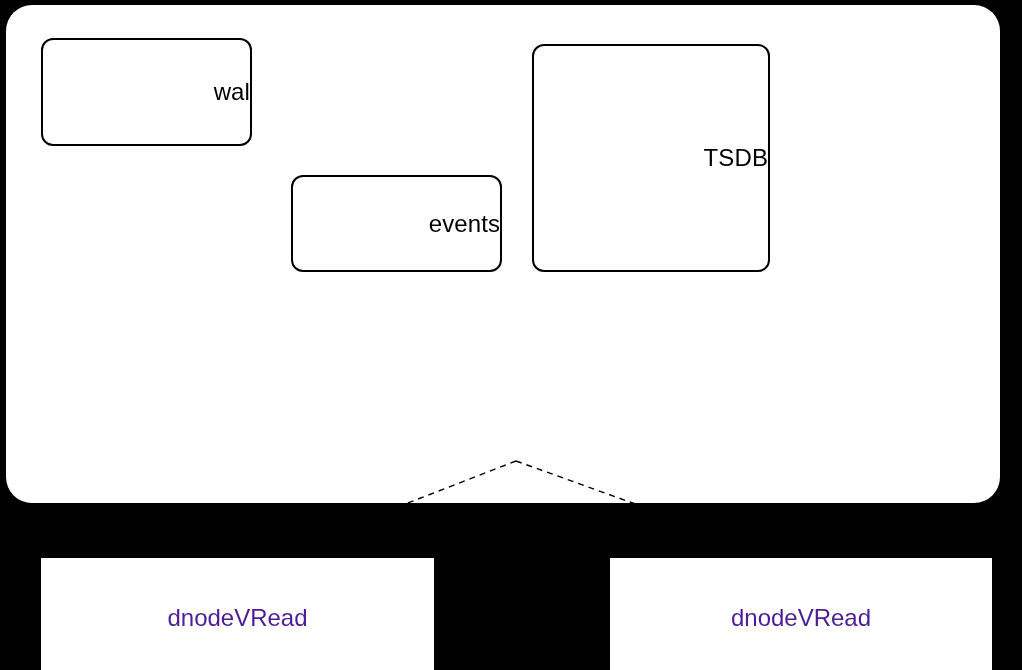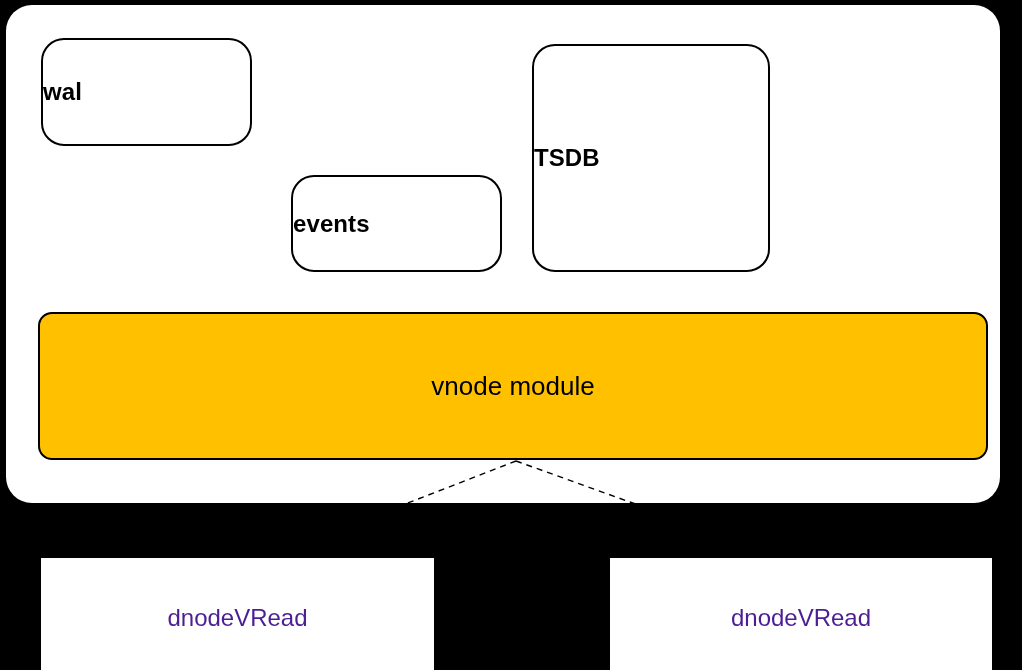--- a/index.html
+++ b/index.html
@@ -32,26 +32,25 @@
     background: #ffffff;
     border-radius: 26px;
     box-sizing: border-box;
   }
 
   
   .module-box {
     position: absolute;
     background: #ffffff;
     border: 2px solid #000000;
-    border-radius: 23px;
+    border-radius: 12px;
     box-sizing: border-box;
     display: flex;
     align-items: center;
-    justify-content: flex-start;
-    font-weight: bold;
+    justify-content: flex-end;
   }
   .module-box .box-label {
     font-size: 24px;
     color: #000000;
     line-height: 1;
     letter-spacing: 0.1px;
     white-space: nowrap;
   }
 
   
@@ -127,23 +126,20 @@
 
   <div class="module-box box-events">
     <span class="box-label">events</span>
   </div>
 
   <div class="module-box box-tsdb">
     <span class="box-label">TSDB</span>
   </div>
 
 
-  <div class="vnode-bar">
-    <span class="box-label">vnode module</span>
-  </div>
 
   <svg class="connectors" viewBox="0 0 1022 670" width="1022" height="670" aria-hidden="true">
     <line x1="516" y1="461" x2="400" y2="506" stroke="#000000" stroke-width="1.4" stroke-dasharray="6 5"></line>
     <line x1="516" y1="461" x2="641" y2="506" stroke="#000000" stroke-width="1.4" stroke-dasharray="6 5"></line>
   </svg>
 
   <div class="dnode-box box-dnodevread">
     <span class="box-label">dnodeVRead</span>
   </div>
 

